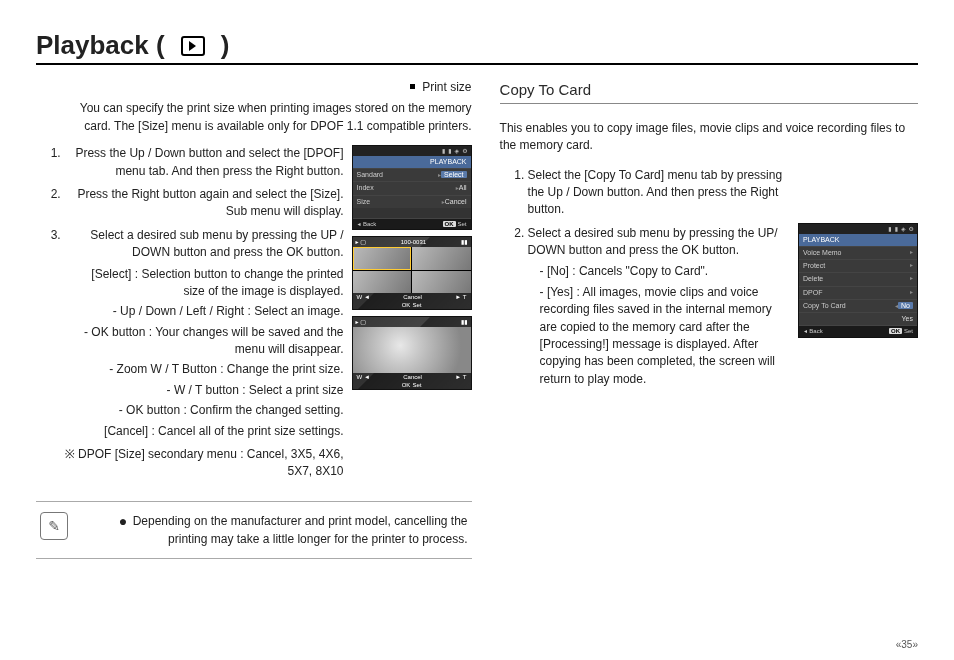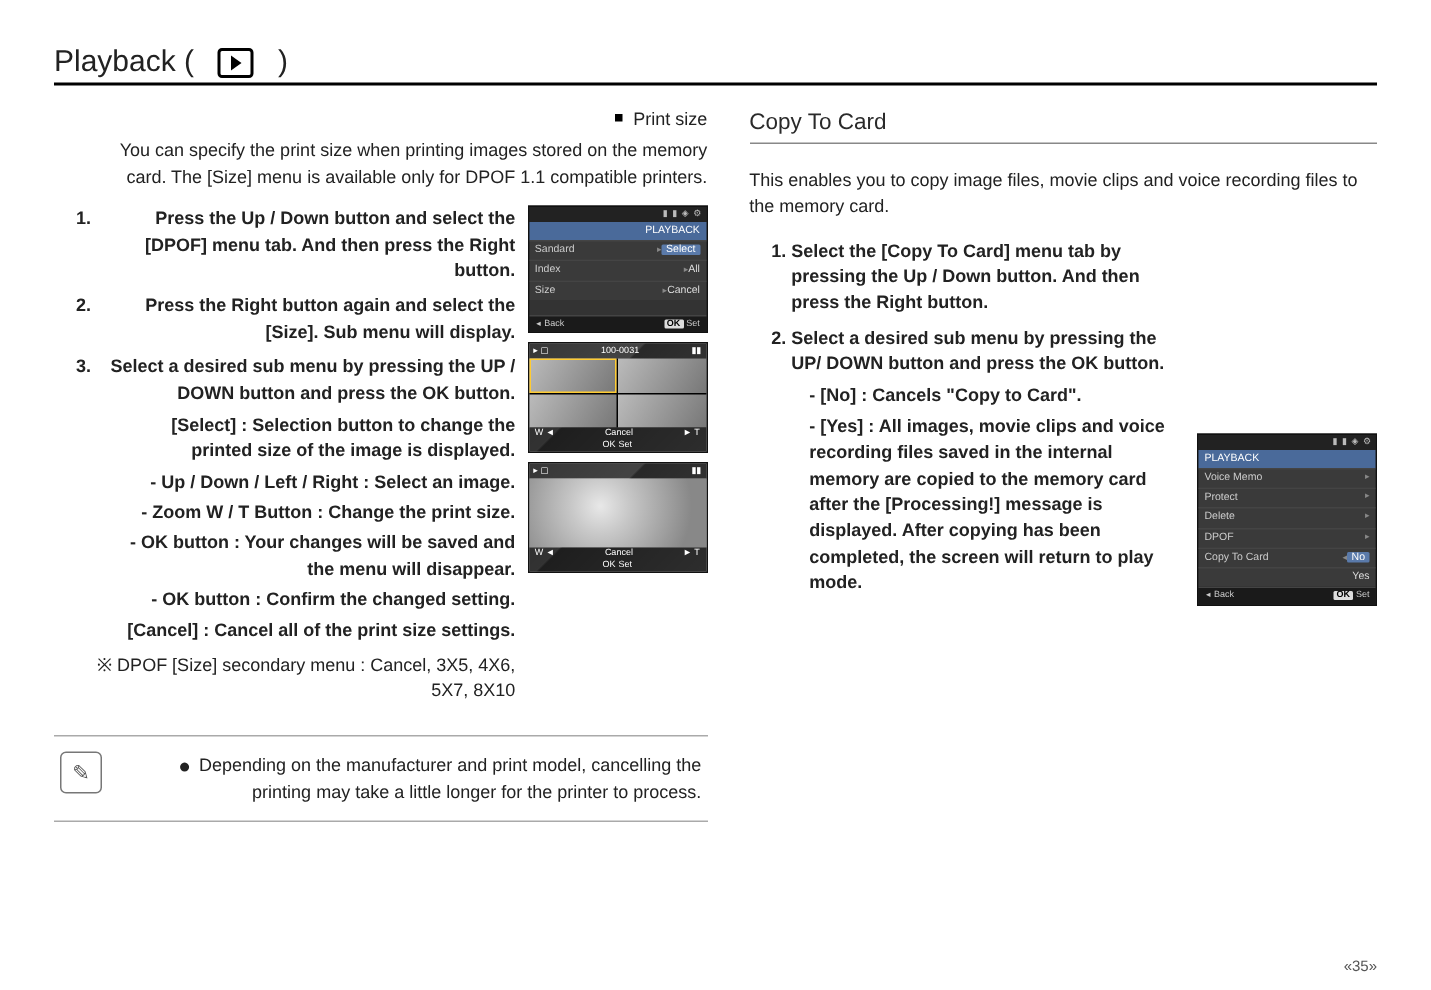--- a/index.html
+++ b/index.html
@@ -19,22 +19,22 @@
     width: 100%;
     height: 100%;
     position: relative;
   }
   .title-row {
     border-bottom: 2px solid #000;
     padding-bottom: 2px;
     margin-bottom: 14px;
   }
   .title-row h1 {
-    font-size: 20px;
-    font-weight: normal;
+    font-size: 26px;
+    font-weight: bold;
     margin: 0;
     display: flex;
     align-items: center;
     gap: 14px;
   }
   .play-icon-box {
     display: inline-flex;
     border: 2px solid #000;
     border-radius: 3px;
     width: 20px; height: 16px;
@@ -68,21 +68,21 @@
   .section-underline {
     height: 1px; background: #888; margin-bottom: 8px;
   }
   .bullet-sq {
     display: inline-block;
     width: 5px; height: 5px; background: #000; margin-right: 4px;
     vertical-align: middle; position: relative; top: -1px;
   }
   .sub-title { font-size: 12px; margin: 0 0 4px 0; }
   .intro { margin: 0 0 10px 14px; }
-  ol.steps { margin: 0 0 0 14px; padding: 0 0 0 14px; font-weight: bold; }
+  ol.steps { margin: 0 0 0 14px; padding: 0 0 0 14px; }
   ol.steps > li { margin-bottom: 6px; }
   .sub { margin-left: 12px; margin-top: 4px; }
   .sub p { margin: 3px 0; }
   .note-row {
     display: flex; gap: 10px; margin-top: 20px;
     border-top: 1px solid #aaa;
     border-bottom: 1px solid #aaa;
     padding: 10px 4px;
     align-items: flex-start;
   }
@@ -152,21 +152,21 @@
     background: rgba(0,0,0,.7); color: #fff; font-size: 6px;
     display: flex; flex-direction: column;
   }
   .lcd.img .botstrip .line1 { display: flex; justify-content: space-between; padding: 0 4px; height: 8px; align-items: center;}
   .lcd.img .botstrip .line2 { display: flex; justify-content: center; padding: 0 4px; height: 8px; align-items: center; gap: 2px;}
   .lcd.img.single .photo {
     position: absolute; top: 10px; left: 0; right: 0; bottom: 16px;
     background: radial-gradient(circle at 40% 40%, #e8e8e8 0%, #c8c8c8 25%, #888 80%);
   }
 
-  .flex-right-step { display: flex; gap: 10px; align-items: flex-end; }
+  .flex-right-step { display: flex; gap: 10px; align-items: center; }
   .flex-right-step .txt { flex: 1; }
 
   .pgnum {
     position: absolute;
     bottom: 10px; right: 36px;
     font-size: 10px; color: #555;
   }
 
   .star { font-family: Liberation Sans, sans-serif; }
 </style>
@@ -197,22 +197,23 @@
             <li>Press the Up / Down button and select the [DPOF] menu tab. And then press the Right button.</li>
             <li>Press the Right button again and select the [Size]. Sub menu will display.</li>
             <li>
               <span>Select a desired sub menu by pressing the UP / DOWN button and press the OK button.</span>
               <div class="sub">
                 <p>
                   <span>[Select] :</span>
                   <span>Selection button to change the printed size of the image is displayed.</span>
                 </p>
                 <p>- Up / Down / Left / Right : Select an image.</p>
+                <p>- OK button : Your changes will be saved and the menu will disappear.</p>
                 <p>- Zoom W / T Button : Change the print size.</p>
-                <p>- OK button : Your changes will be saved and the menu will disappear.</p>
+                <p>- W / T button : Select a print size</p>
                 <p>- OK button : Confirm the changed setting.</p>
                 <p>
                   <span>[Cancel] :</span>
                   <span>Cancel all of the print size settings.</span>
                 </p>
               </div>
             </li>
           </ol>
           <p style="margin:6px 0 0 14px;" class="star">※ DPOF [Size] secondary menu : Cancel, 3X5, 4X6, 5X7, 8X10</p>
         </div>

